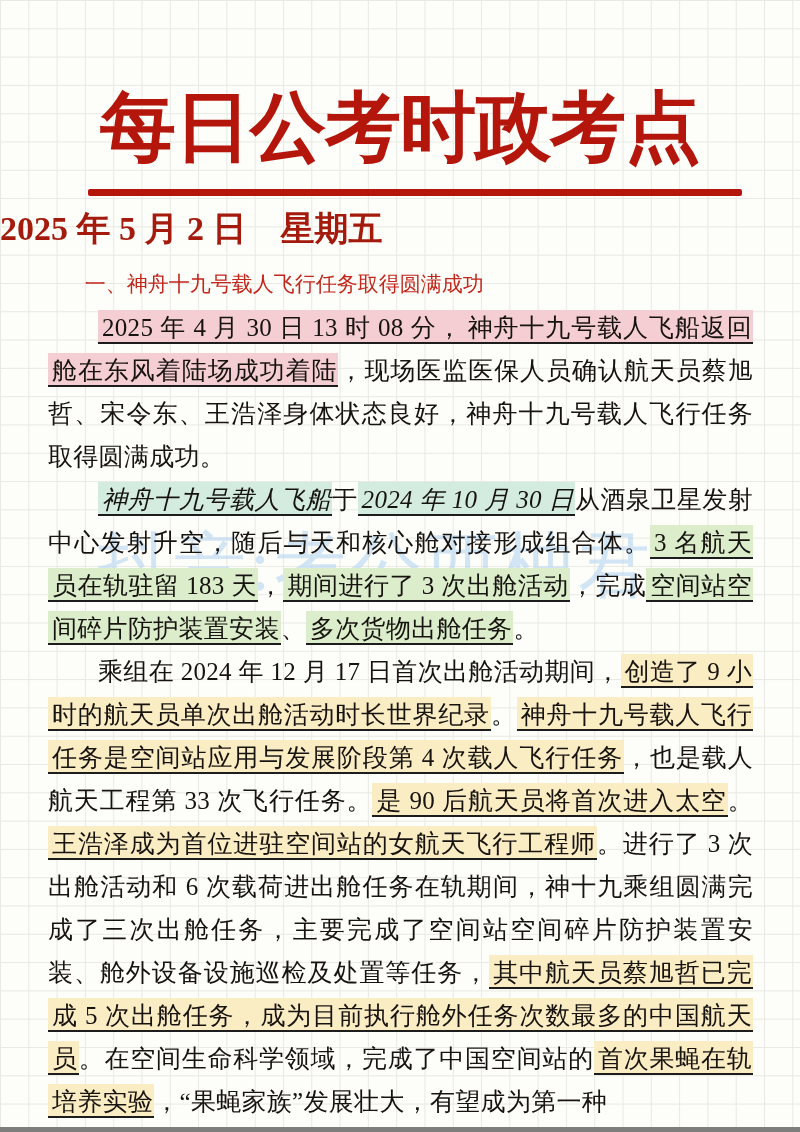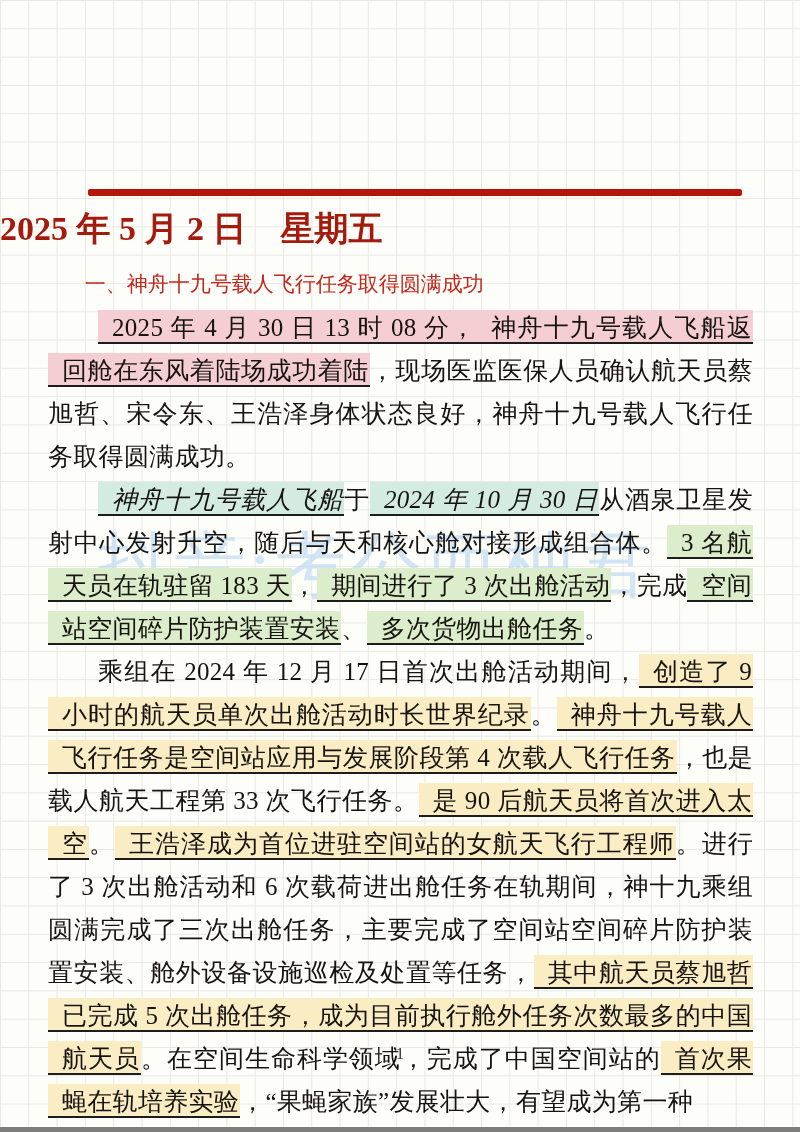--- a/index.html
+++ b/index.html
@@ -69,21 +69,21 @@
   }
   .content p{
     margin:0;
     font-size:25px;
     line-height:43px;
     text-align:justify;
     text-indent:2em;
     letter-spacing:0.3px;
   }
   .hl{
-    padding:4px 1px 1px 14px;
+    padding:4px 1px 1px 4px;
     border-bottom:2px solid #1d1d1d;
     -webkit-box-decoration-break:clone;
     box-decoration-break:clone;
   }
   .hl-pink{background:var(--pink,#f5ced3);}
   .hl-mint{background:var(--mint,#d3ecdf);font-style:italic;}
   .hl-green{background:var(--green,#dbedca);}
   .hl-yellow{background:var(--yellow,#faecc3);}
   .page-number{
     position:absolute;
@@ -100,20 +100,21 @@
     background:#7e7e7c;
     z-index:2;
   }
 </style>
 </head>
 <body>
 
 <div class="page">
   <div class="watermark">抖音:考公西柚君</div>
 
+  <div class="page-title">每日公考时政考点</div>
   <div class="title-underline"></div>
   <div class="page-date">2025 年 5 月 2 日　星期五</div>
 
   <div class="content">
     <h2 class="section-heading">一、神舟十九号载人飞行任务取得圆满成功</h2>
     <div id="paragraphs">
         <p><span class="hl hl-pink">2025 年 4 月 30 日 13 时 08 分，</span><span class="hl hl-pink">神舟十九号载人飞船返回舱在东风着陆场成功着陆</span><span>，现场医监医保人员确认航天员蔡旭哲、宋令东、王浩泽身体状态良好，神舟十九号载人飞行任务取得圆满成功。</span></p>
         <p><span class="hl hl-mint">神舟十九号载人飞船</span><span>于</span><span class="hl hl-mint">2024 年 10 月 30 日</span><span>从酒泉卫星发射中心发射升空，随后与天和核心舱对接形成组合体。</span><span class="hl hl-green">3 名航天员在轨驻留 183 天</span><span>，</span><span class="hl hl-green">期间进行了 3 次出舱活动</span><span>，完成</span><span class="hl hl-green">空间站空间碎片防护装置安装</span><span>、</span><span class="hl hl-green">多次货物出舱任务</span><span>。</span></p>
         <p><span>乘组在 2024 年 12 月 17 日首次出舱活动期间，</span><span class="hl hl-yellow">创造了 9 小时的航天员单次出舱活动时长世界纪录</span><span>。</span><span class="hl hl-yellow">神舟十九号载人飞行任务是空间站应用与发展阶段第 4 次载人飞行任务</span><span>，也是载人航天工程第 33 次飞行任务。</span><span class="hl hl-yellow">是 90 后航天员将首次进入太空</span><span>。</span><span class="hl hl-yellow">王浩泽成为首位进驻空间站的女航天飞行工程师</span><span>。进行了 3 次出舱活动和 6 次载荷进出舱任务在轨期间，神十九乘组圆满完成了三次出舱任务，主要完成了空间站空间碎片防护装置安装、舱外设备设施巡检及处置等任务，</span><span class="hl hl-yellow">其中航天员蔡旭哲已完成 5 次出舱任务，成为目前执行舱外任务次数最多的中国航天员</span><span>。在空间生命科学领域，完成了中国空间站的</span><span class="hl hl-yellow">首次果蝇在轨培养实验</span><span>，“果蝇家族”发展壮大，有望成为第一种</span></p>
       </div>

